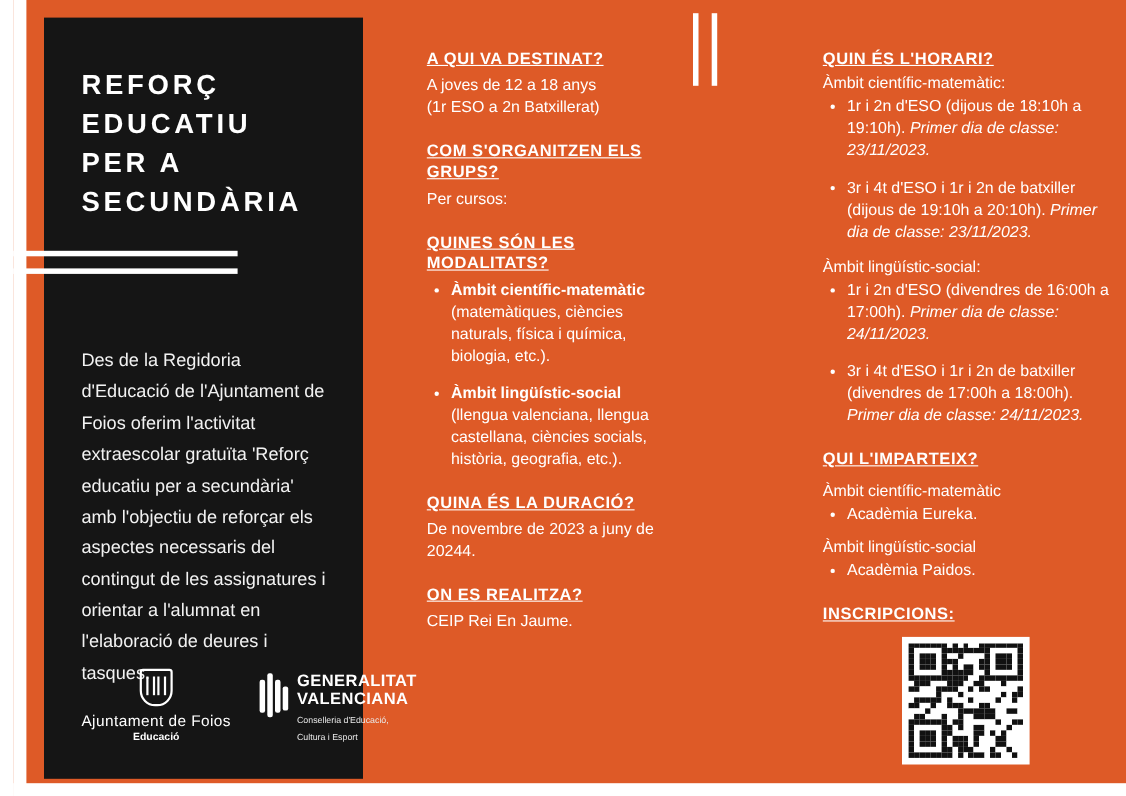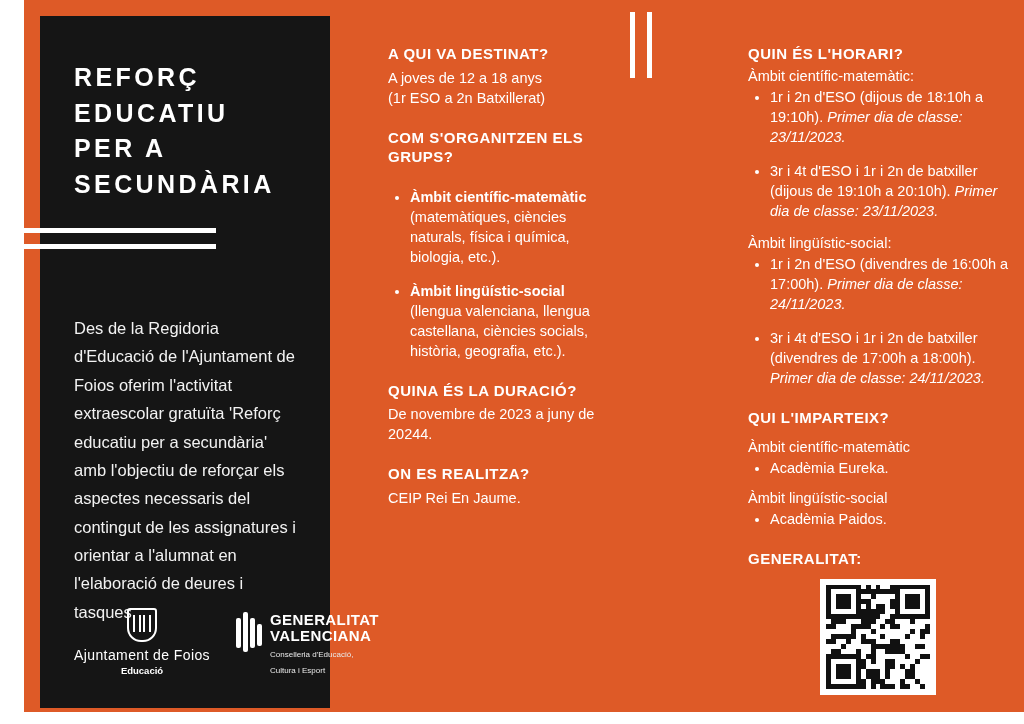--- a/index.html
+++ b/index.html
@@ -171,20 +171,21 @@
     width: 266px;
     color: #ffffff;
   }
   h2.q {
     font-size: 15px;
     font-weight: bold;
     letter-spacing: .5px;
     line-height: 1.3;
     margin: 0 0 4px 0;
     color: #ffffff;
+    text-decoration: underline;
   }
   .sect { margin-bottom: 20px; }
   p.a {
     font-size: 14.5px;
     line-height: 1.38;
     margin: 0;
     color: #ffffff;
   }
   ul.a {
     margin: 3px 0 0 0;
@@ -282,23 +283,25 @@
   <div class="col-middle">
 
     <div class="sect">
       <h2 class="q">A QUI VA DESTINAT?</h2>
       <p class="a">A joves de 12 a 18 anys</p>
       <p class="a">(1r ESO a 2n Batxillerat)</p>
     </div>
 
     <div class="sect">
       <h2 class="q">COM S'ORGANITZEN ELS GRUPS?</h2>
+      <p class="a">Per cursos:</p>
     </div>
 
     <div class="sect">
+      <h2 class="q">QUINES SÓN LES MODALITATS?</h2>
       <ul class="a spaced">
         <li>
           <span class="strong">Àmbit científic-matemàtic</span>
           <div>(matemàtiques, ciències naturals, física i química, biologia, etc.).</div>
         </li>
         <li>
           <span class="strong">Àmbit lingüístic-social</span>
           <div>(llengua valenciana, llengua castellana, ciències socials, història, geografia, etc.).</div>
         </li>
       </ul>
@@ -351,21 +354,21 @@
       <ul class="a">
         <li>Acadèmia Eureka.</li>
       </ul>
       <div class="sub-head" style="margin-top:12px;">Àmbit lingüístic-social</div>
       <ul class="a">
         <li>Acadèmia Paidos.</li>
       </ul>
     </div>
 
     <div class="sect">
-      <h2 class="q">GENERALITAT:</h2>
+      <h2 class="q">INSCRIPCIONS:</h2>
       <div class="qr-wrap">
         <div class="qr" id="qr">
             <i class="on"></i>
             <i class="on"></i>
             <i class="on"></i>
             <i class="on"></i>
             <i class="on"></i>
             <i class="on"></i>
             <i class="on"></i>
             <i></i>

